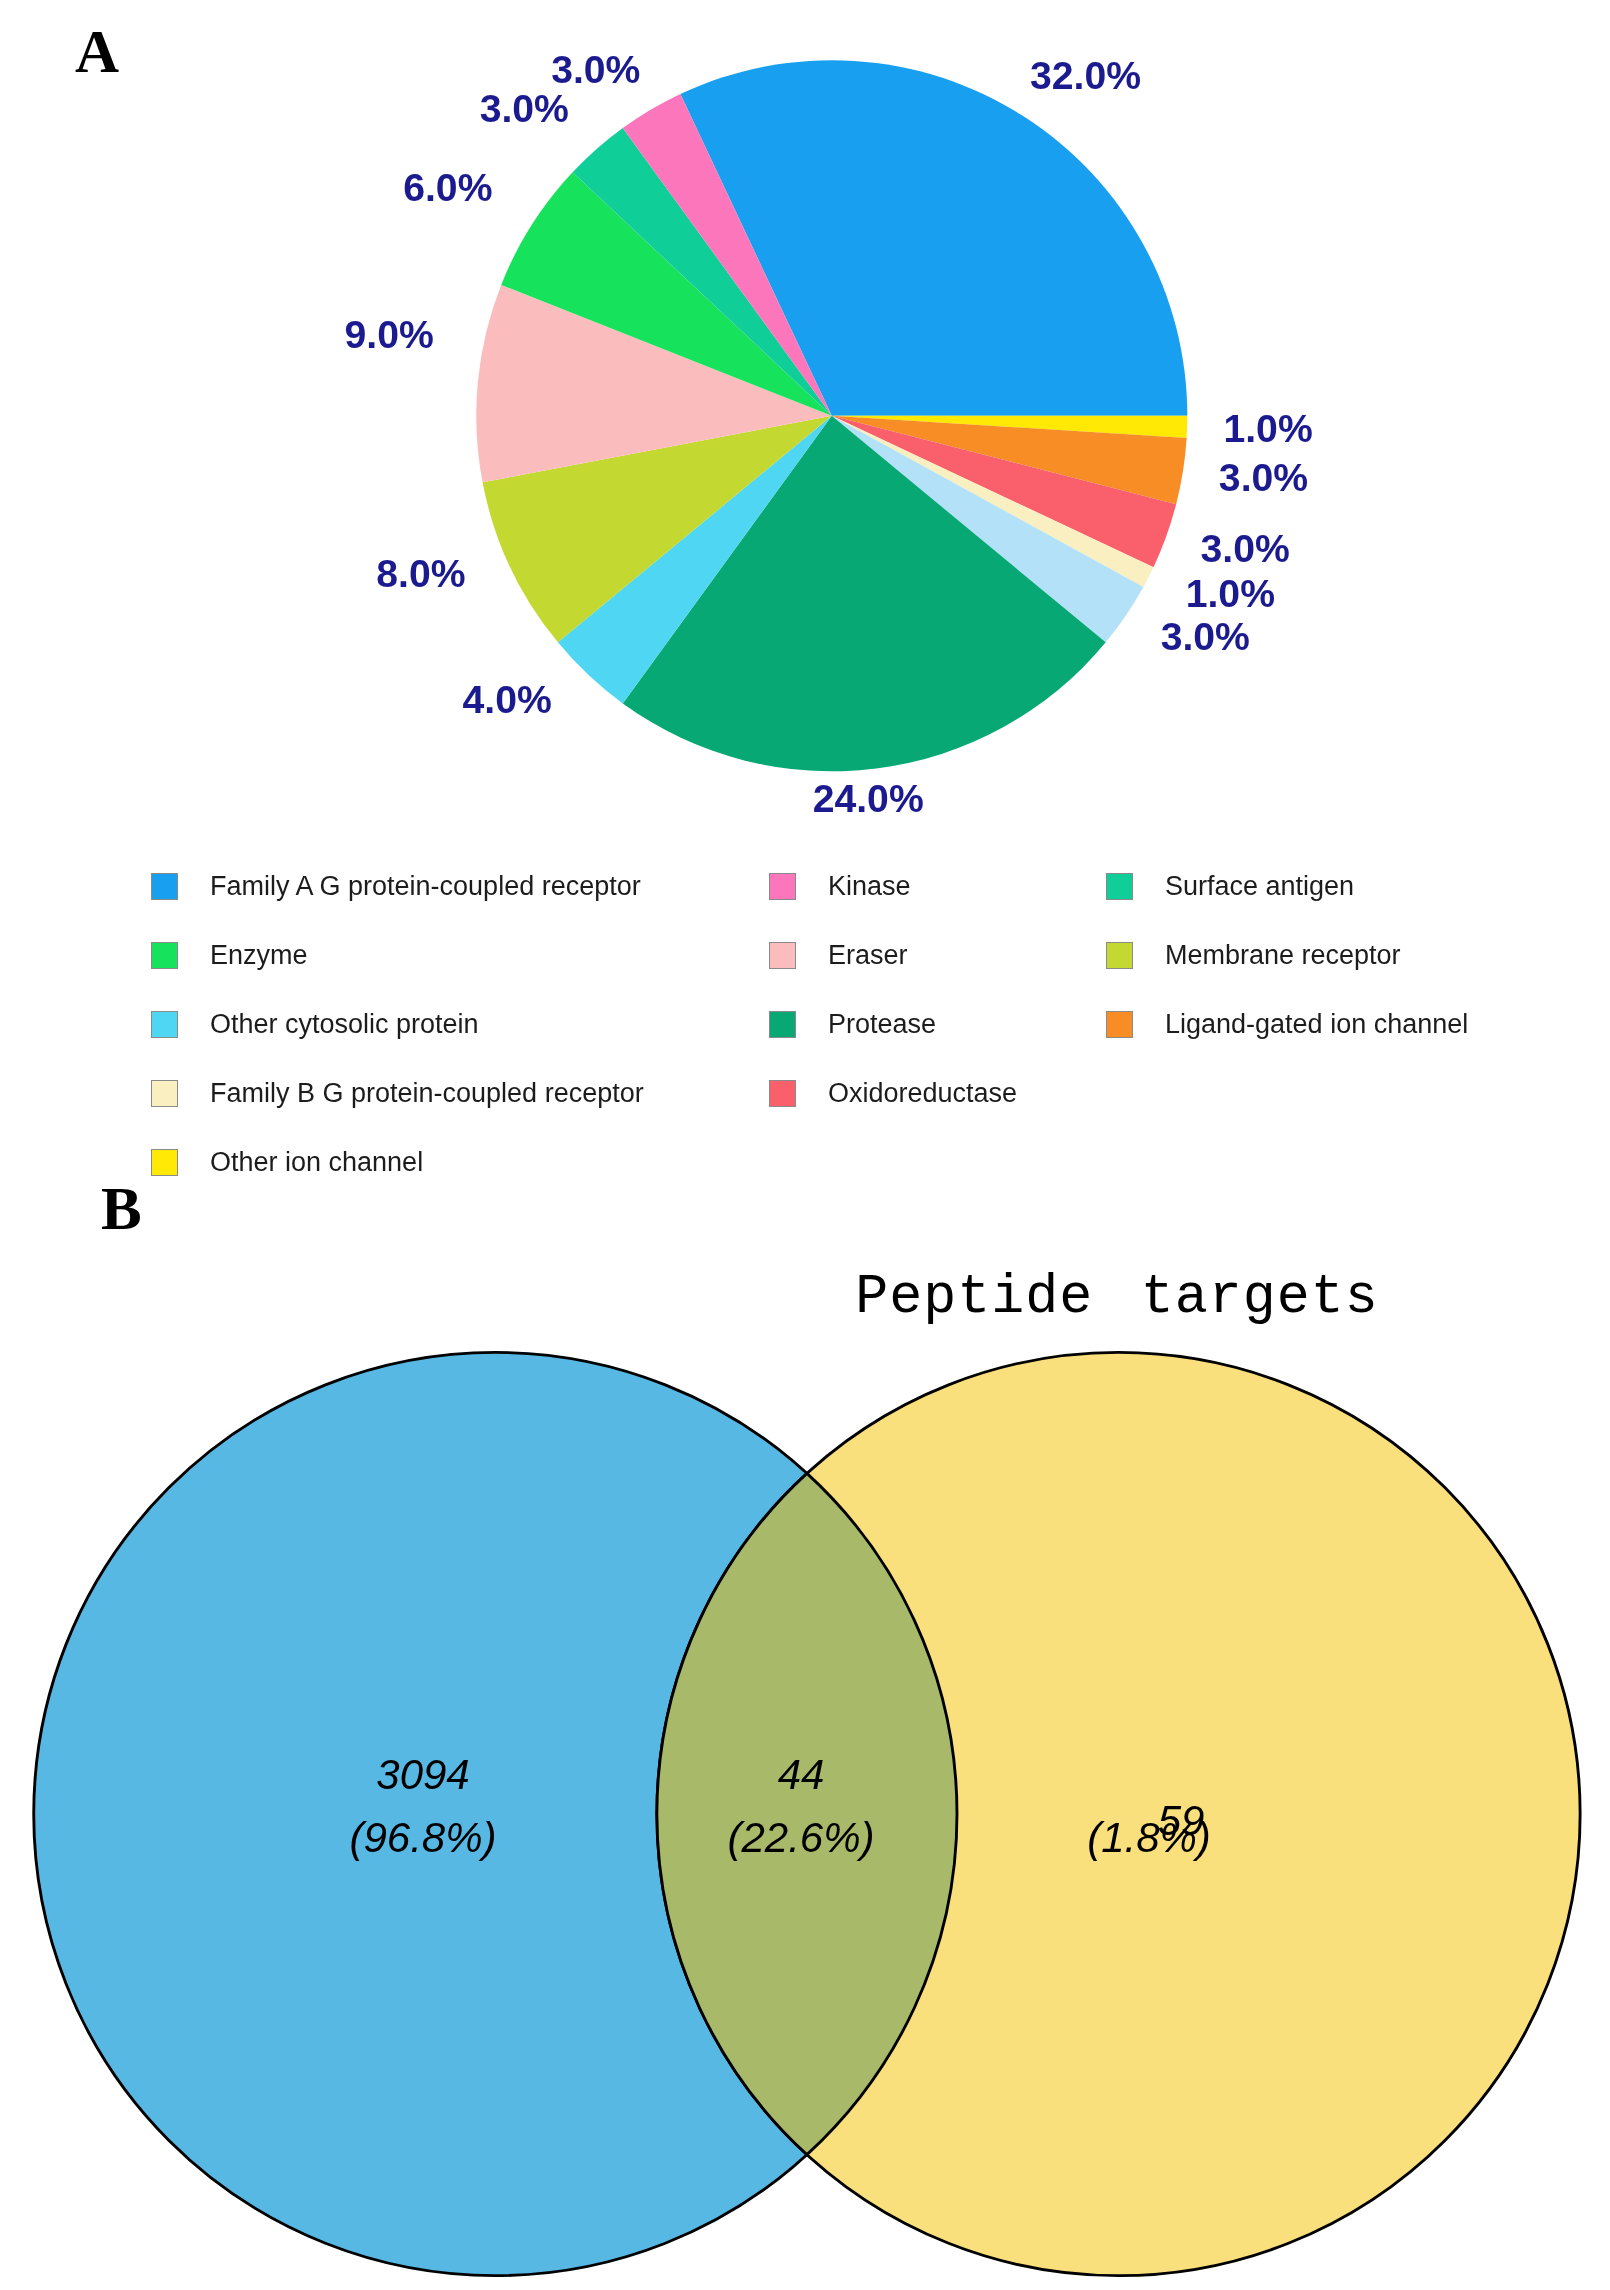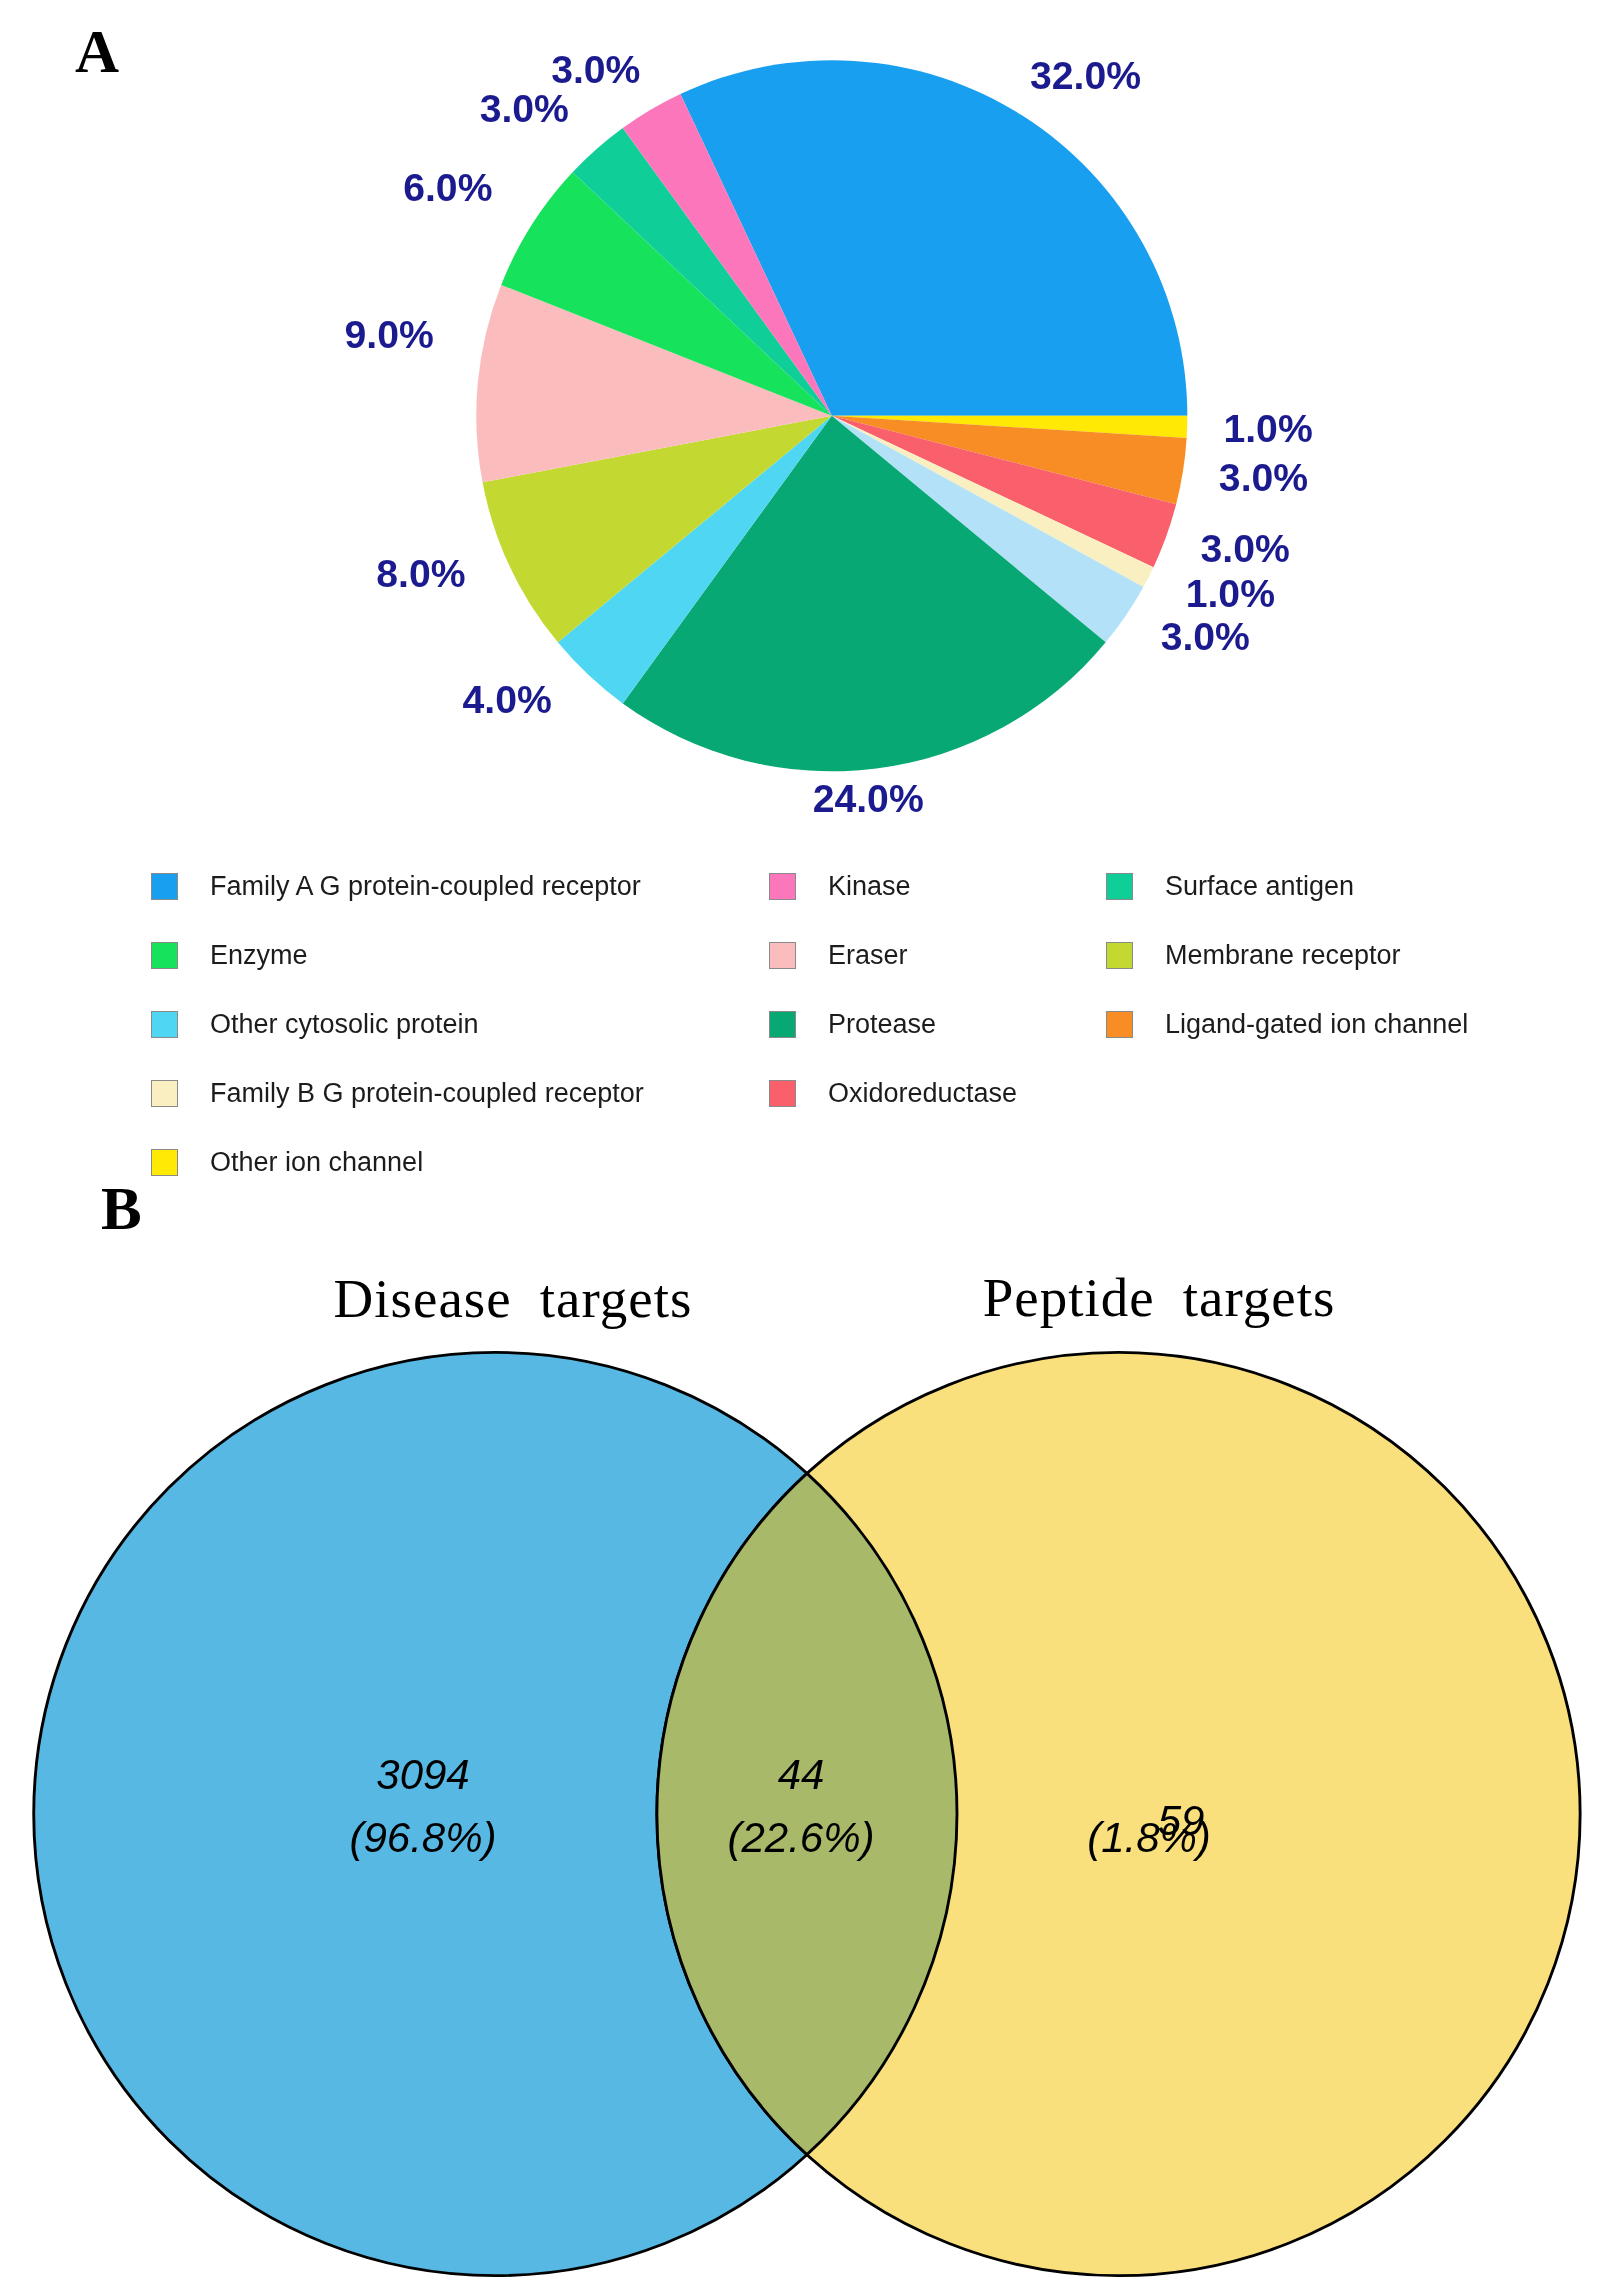--- a/index.html
+++ b/index.html
@@ -7,21 +7,21 @@
         font-family:"Liberation Sans", sans-serif;}
   #fig-svg{position:absolute;left:0;top:0;width:1611px;height:2290px;}
   .panel-letter{position:absolute;font-family:"Liberation Serif", serif;font-weight:bold;
         font-size:61px;color:#000;line-height:1;}
   #letterA{left:75px;top:21px;}
   #letterB{left:101px;top:1178px;}
   .venn-title{position:absolute;transform:translate(-50%,-50%);
         font-family:"Liberation Serif", serif;font-size:55px;color:#000;white-space:nowrap;
         letter-spacing:1px;word-spacing:13.4px;}
   #title-disease{left:513px;top:1298px;}
-  #title-peptide{left:1159px;top:1297px;}
+  #title-peptide{left:1117px;top:1297px;font-family:Liberation Mono, monospace;}
   .venn-num{position:absolute;transform:translate(-50%,-50%);font-size:42px;color:#000;
         white-space:nowrap;font-style:italic;}
   #legend{position:absolute;left:0;top:0;width:1611px;height:0;}
   .legend-col{position:absolute;top:862px;display:flex;flex-direction:column;gap:20px;}
   .legend-row{display:flex;align-items:center;height:49px;}
   .legend-swatch{width:27px;height:27px;border:1.9px solid #8a8a8a;box-sizing:border-box;
         flex:0 0 auto;}
   .legend-label{margin-left:32px;font-size:27px;color:#1c1c1c;white-space:nowrap;}
   .pie-pct{font-family:"Liberation Sans", sans-serif;font-size:41px;font-weight:bold;}
 </style>
@@ -120,21 +120,20 @@
         </div>
         <div class="legend-row">
           <span class="legend-swatch" style="background: rgb(248, 141, 38);"></span>
           <span class="legend-label">Ligand-gated ion channel</span>
         </div>
       </div>
     </div>
 
   <div class="panel-letter" id="letterB">B</div>
 
-  <div class="venn-title" id="title-disease">Disease targets</div>
   <div class="venn-title" id="title-peptide">Peptide targets</div>
 
   <div class="venn-num" style="left:423px;top:1775px;">3094</div>
   <div class="venn-num" style="left:423px;top:1838px;">(96.8%)</div>
 
   <div class="venn-num" style="left:801px;top:1775px;">44</div>
   <div class="venn-num" style="left:801px;top:1838px;">(22.6%)</div>
 
   <div class="venn-num" style="left:1149px;top:1821px;margin-left:32px;">59</div>
   <div class="venn-num" style="left:1149px;top:1838px;">(1.8%)</div>

